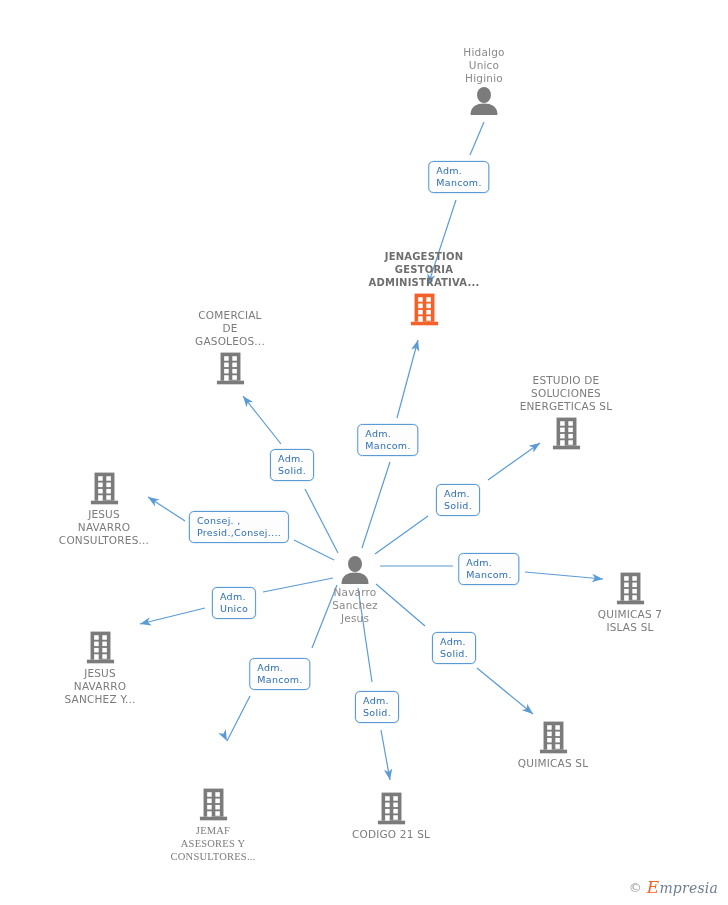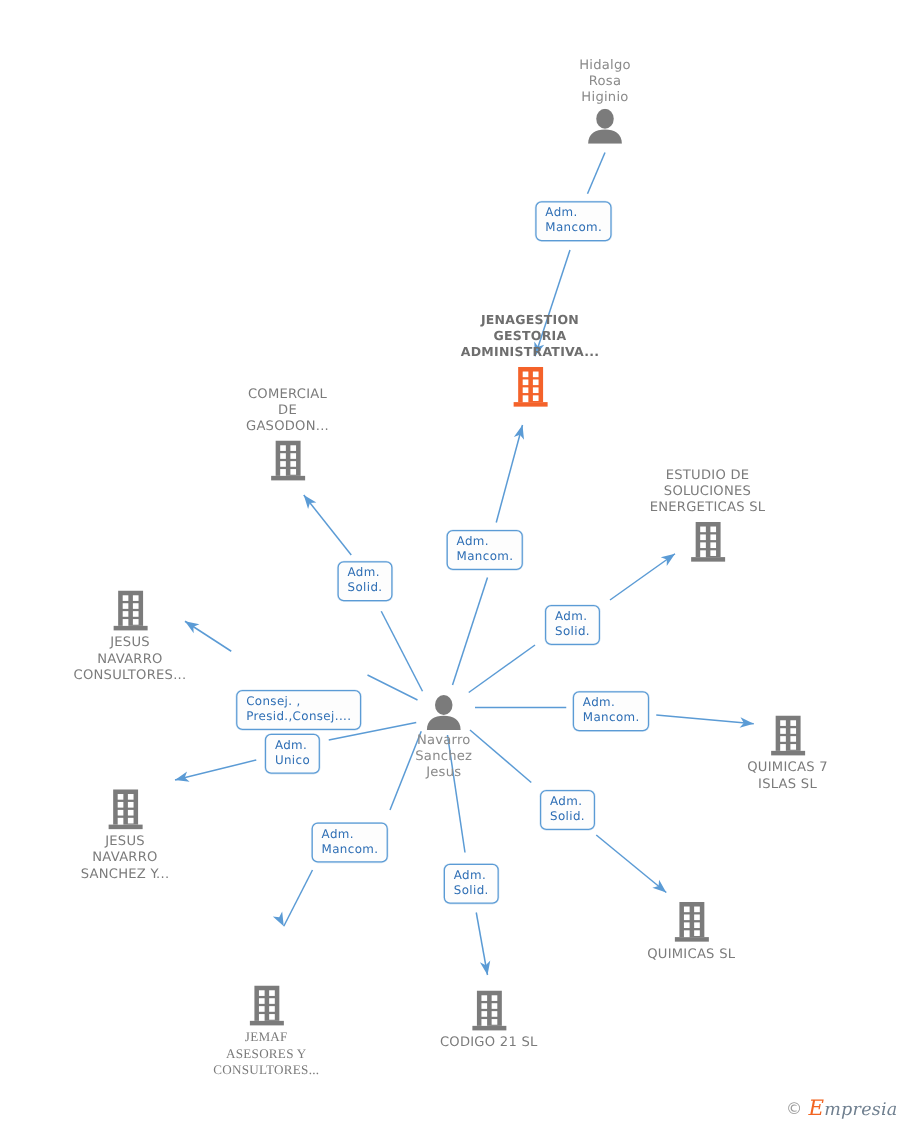--- a/index.html
+++ b/index.html
@@ -132,21 +132,21 @@
       <path d="M250 696 L 227 741" stroke="#5b9bd5" stroke-width="1.2" fill="none"></path>
       <path d="M0,0 L-11,-4.2 L-8,0 L-11,4.2 Z" fill="#5b9bd5" transform="translate(227,741) rotate(63)"></path>
       <path d="M358 588 L 372 682" stroke="#5b9bd5" stroke-width="1.2" fill="none"></path>
       <path d="M381 730 L 390 780" stroke="#5b9bd5" stroke-width="1.2" fill="none"></path>
       <path d="M0,0 L-11,-4.2 L-8,0 L-11,4.2 Z" fill="#5b9bd5" transform="translate(390,780) rotate(80)"></path>
     </svg>
 
   <div id="nodes-layer">
       <div class="node" style="left: 484px; top: 46px;">
         <div class="node-label person">Hidalgo
-Rosa
+Unico
 Higinio</div>
         <div class="node-icon"><svg width="30" height="28" viewBox="0 0 30 28">
             <ellipse cx="15" cy="8" rx="7" ry="8" fill="#7b7b7b"></ellipse>
             <path d="M1.5 28 C1.5 19.5 7.5 16.5 15 16.5 C22.5 16.5 28.5 19.5 28.5 28 Z" fill="#7b7b7b"></path>
           </svg></div>
       </div>
       <div class="node" style="left: 424px; top: 250px;">
         <div class="node-label company highlight">JENAGESTION
 GESTORIA
 ADMINISTRATIVA...</div>
@@ -163,21 +163,21 @@
               <rect x="9" y="20" width="5" height="5"></rect>
               <rect x="18" y="20" width="5" height="5"></rect>
               <rect x="9" y="27" width="5" height="6"></rect>
               <rect x="18" y="27" width="5" height="5"></rect>
             </g>
           </svg></div>
       </div>
       <div class="node" style="left: 230px; top: 309px;">
         <div class="node-label company">COMERCIAL
 DE
-GASODON...</div>
+GASOLEOS...</div>
         <div class="node-icon"><svg width="29" height="36" viewBox="0 0 32 38">
             <g fill="#7b7b7b">
               <rect x="5" y="2" width="22" height="31"></rect>
               <rect x="1" y="33" width="30" height="4"></rect>
             </g>
             <g fill="#ffffff">
               <rect x="9" y="6" width="5" height="5"></rect>
               <rect x="18" y="6" width="5" height="5"></rect>
               <rect x="9" y="13" width="5" height="5"></rect>
               <rect x="18" y="13" width="5" height="5"></rect>
@@ -341,21 +341,21 @@
       </div>
     </div>
 
   <div id="labels-layer">
       <div class="edge-label" style="left: 459px; top: 177px;">Adm.
 Mancom.</div>
       <div class="edge-label" style="left: 388px; top: 440px;">Adm.
 Mancom.</div>
       <div class="edge-label" style="left: 292px; top: 465px;">Adm.
 Solid.</div>
-      <div class="edge-label" style="left: 239px; top: 527px; margin-top: 41px;">Consej. ,
+      <div class="edge-label" style="left: 239px; top: 527px;">Consej. ,
 Presid.,Consej....</div>
       <div class="edge-label" style="left: 458px; top: 500px;">Adm.
 Solid.</div>
       <div class="edge-label" style="left: 489px; top: 569px;">Adm.
 Mancom.</div>
       <div class="edge-label" style="left: 454px; top: 648px;">Adm.
 Solid.</div>
       <div class="edge-label" style="left: 234px; top: 603px;">Adm.
 Unico</div>
       <div class="edge-label" style="left: 280px; top: 674px;">Adm.

